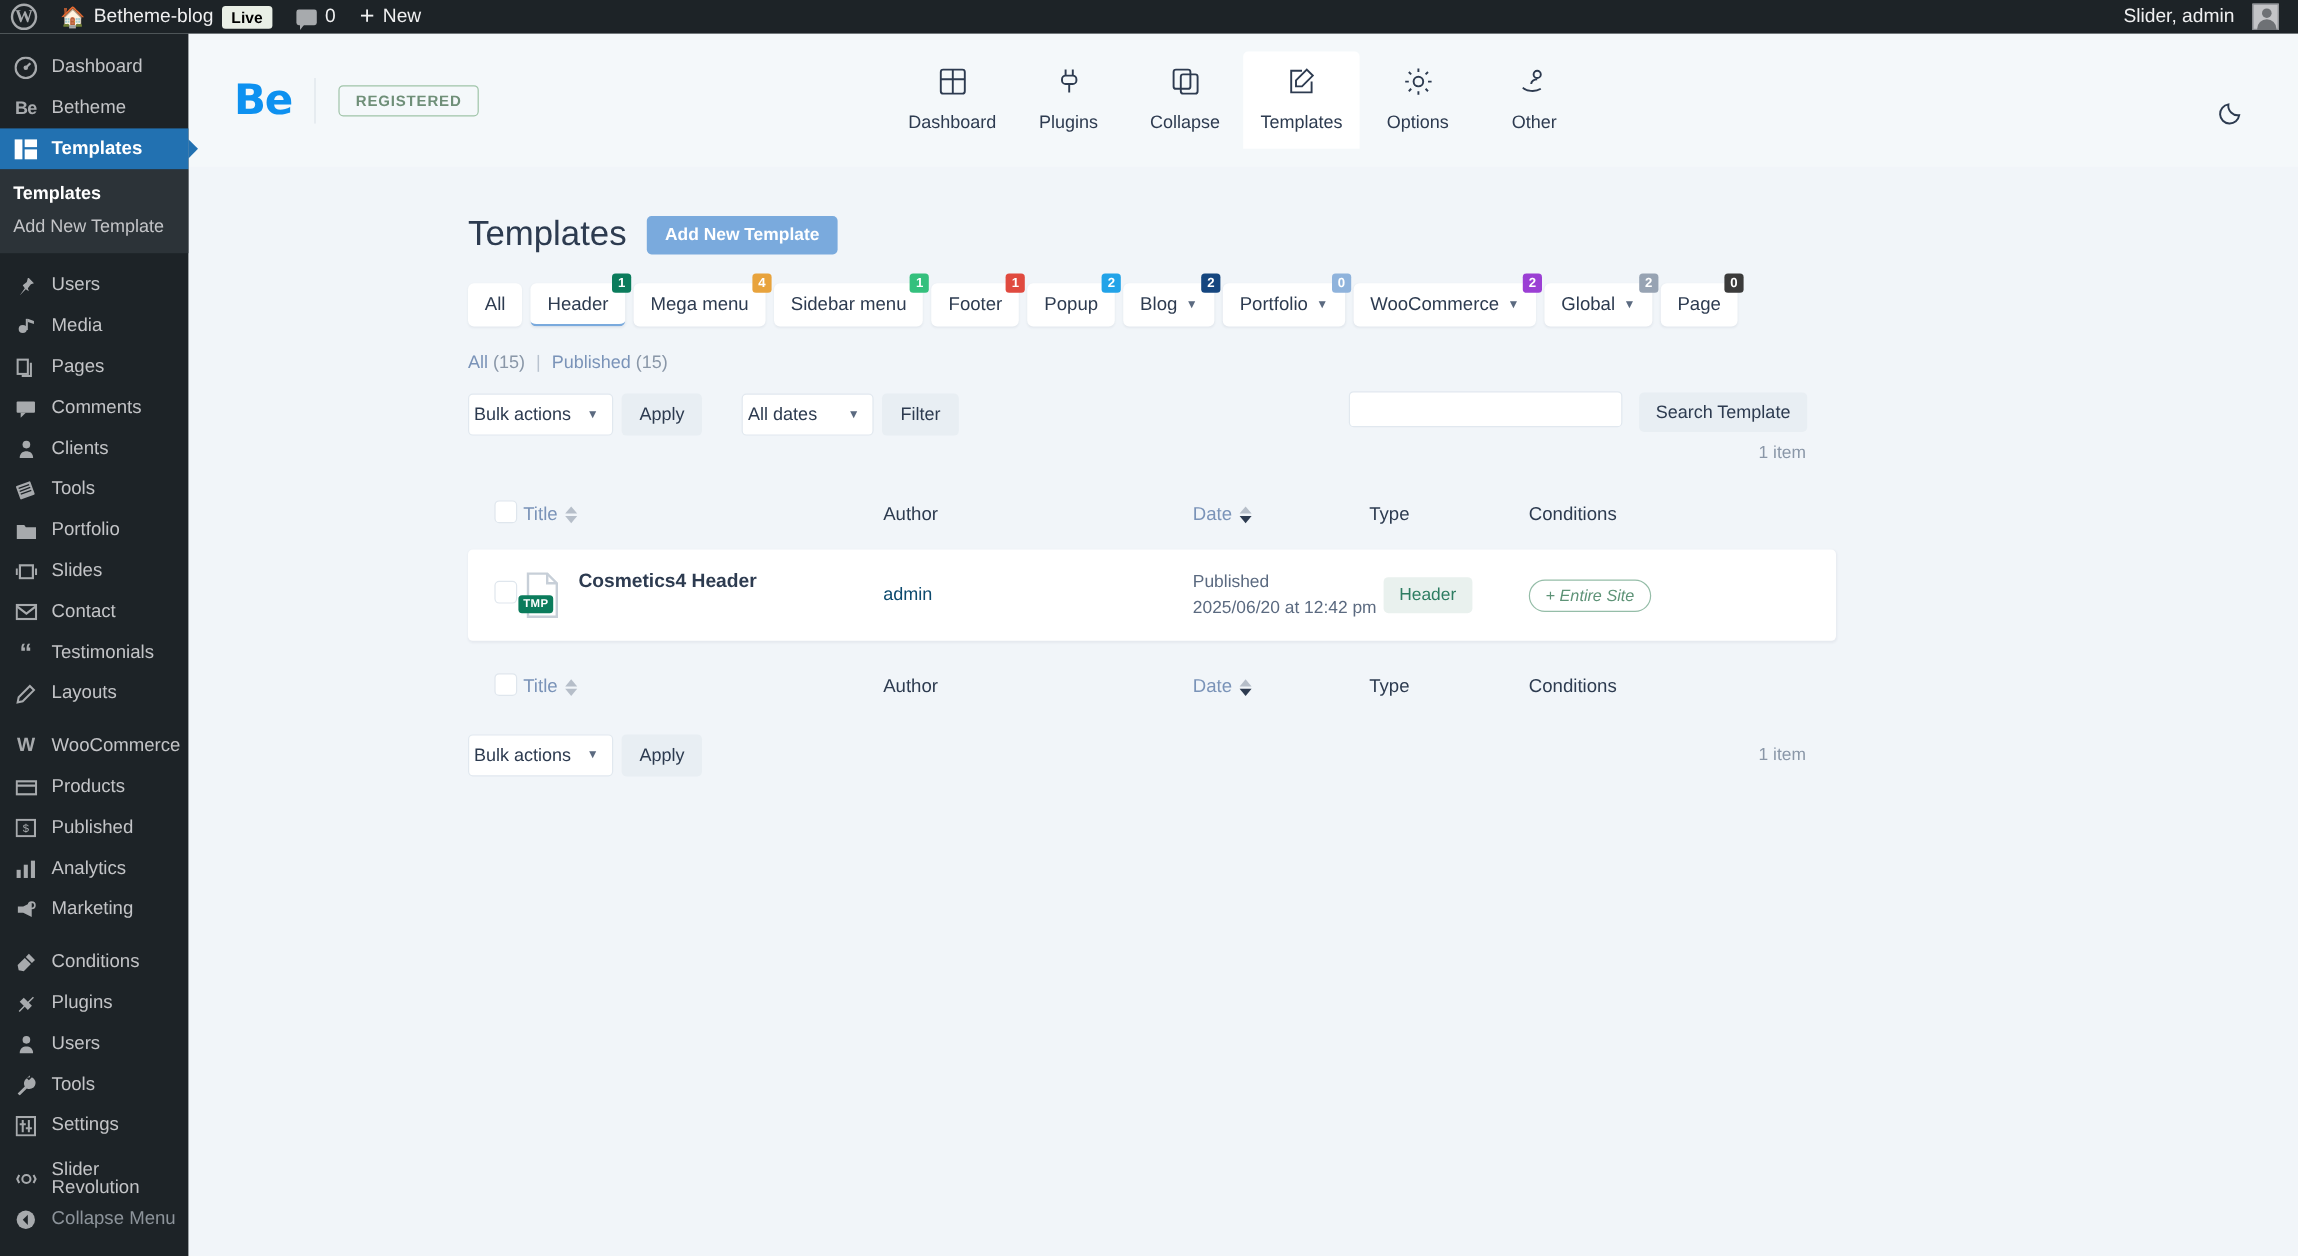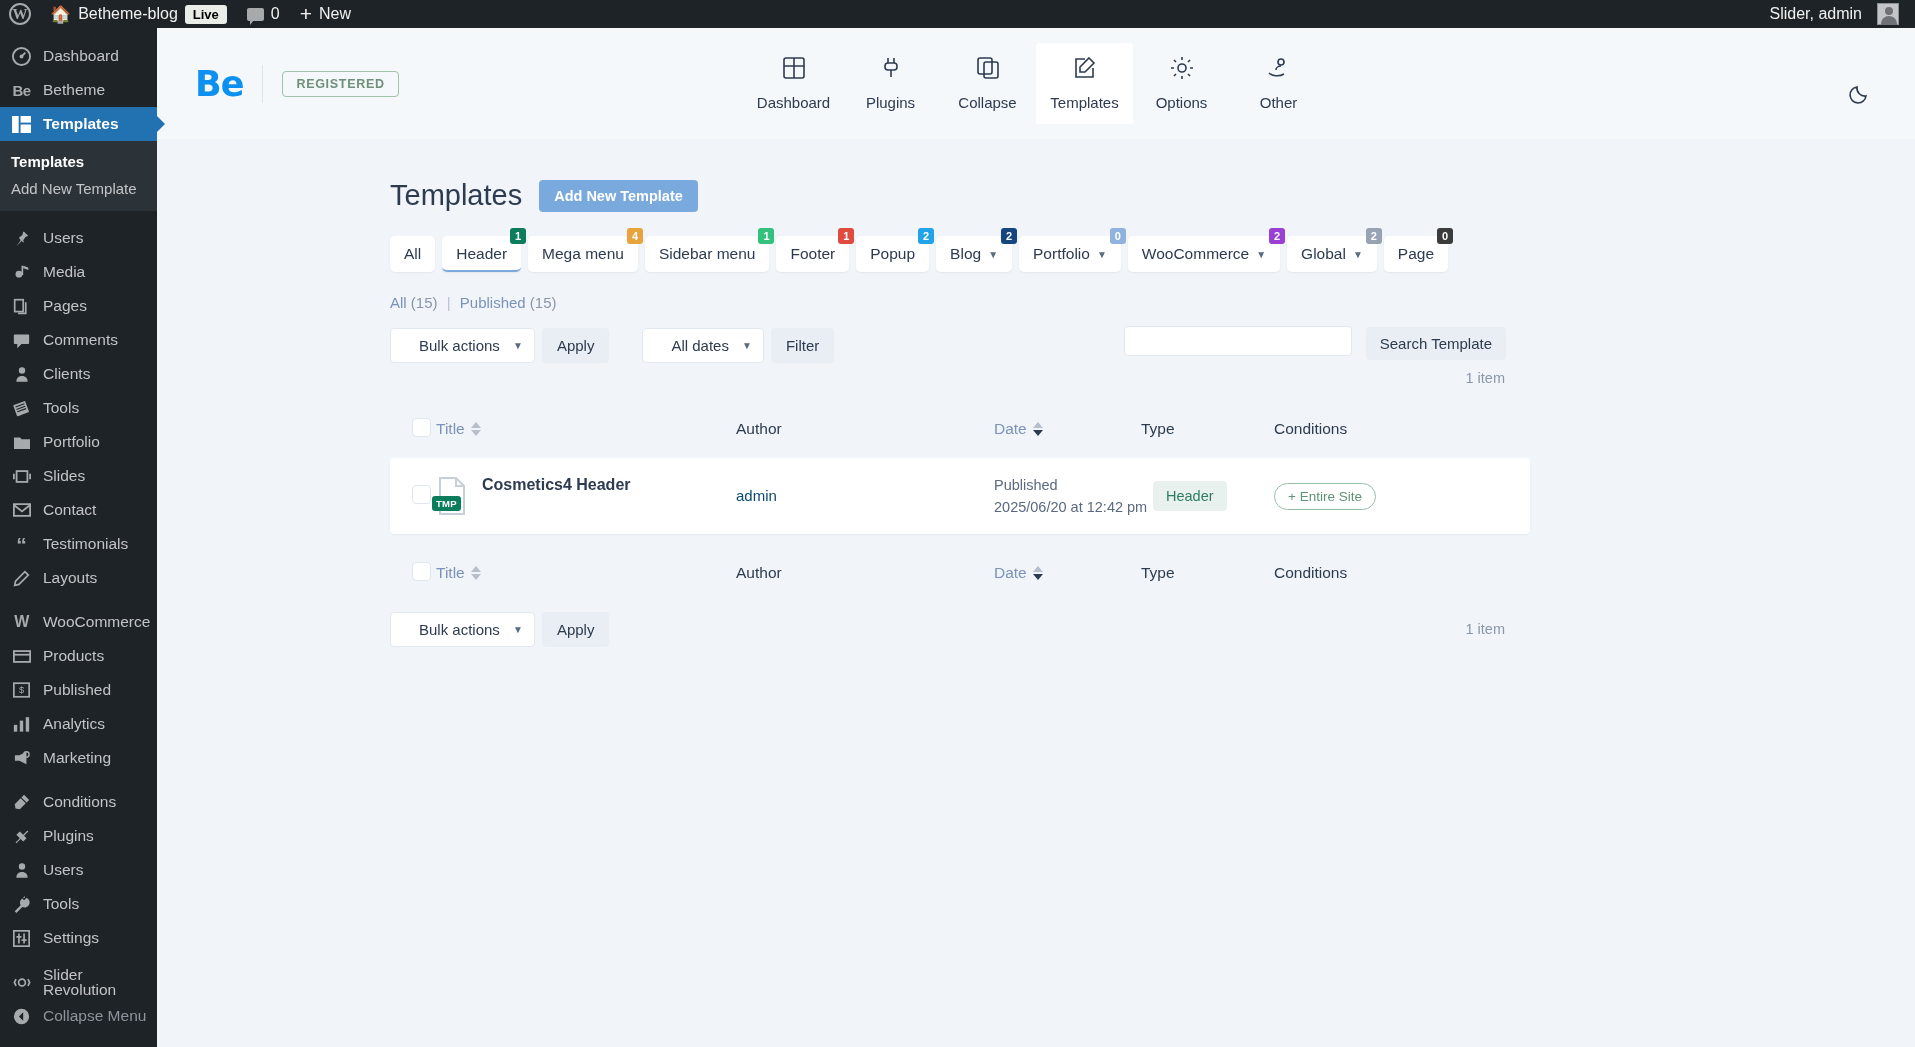--- a/index.html
+++ b/index.html
@@ -160,21 +160,21 @@
   }
   .caret { font-size: 10px; color: #5b6a80; }
 
   .subsub { margin-top: 22px; font-size: 15px; color: #8a97a8; }
   .subsub a { color: #7a93b8; text-decoration: none; }
   .subsub .sep { margin: 0 5px; color: #b9c3cf; }
 
   .tablenav { display: flex; align-items: center; margin-top: 17px; position: relative; }
   .select-box {
     background: #fff; border: 1px solid #e1e8ef; border-radius: 4px;
-    padding: 8px 34px 8px 28px; font-size: 15px; color: #2d3b50;
+    padding: 8px 34px 8px 4px; font-size: 15px; color: #2d3b50;
     position: relative; min-width: 110px;
   }
   .select-box .caret { position: absolute; right: 11px; top: 11px; }
   .btn-plain {
     background: #e8eef3; border: 0; border-radius: 4px;
     padding: 9px 15px; font-size: 15px; color: #2d3b50; margin-left: 7px;
   }
   .gap { width: 33px; }
   .search-input {
     position: absolute; right: 178px; top: -2px;
@@ -227,21 +227,21 @@
   .title-cell { display: flex; align-items: center; gap: 14px; }
   .title-text { font-size: 16px; font-weight: bold; color: #2d3b50; margin-bottom: 22px; }
   .author-link { color: #0c4a6e; text-decoration: none; font-size: 15px; }
   .date-cell { font-size: 14.5px; color: #5b6a80; line-height: 1.55; }
   .type-pill {
     background: #e9f1ee; color: #2e7d62; border-radius: 4px;
     padding: 7px 13px; font-size: 14.5px; display: inline-block;
   }
   .cond-pill {
     border: 1px solid #95bda8; color: #5e9377; border-radius: 14px;
-    padding: 5px 13px; font-size: 13.5px; display: inline-block;
+    padding: 5px 13px; font-size: 13.5px; display: inline-block; font-style: italic;
   }
   .tf-row { margin-top: 22px; }
   .bottom-nav { display: flex; align-items: center; margin-top: 22px; position: relative; }
   .bottom-count { position: absolute; right: 25px; top: 9px; font-size: 14.5px; color: #8a97a8; }
 </style>
 </head>
 <body>
 
 <div id="adminbar">
   <div class="ab-item wp-logo">

